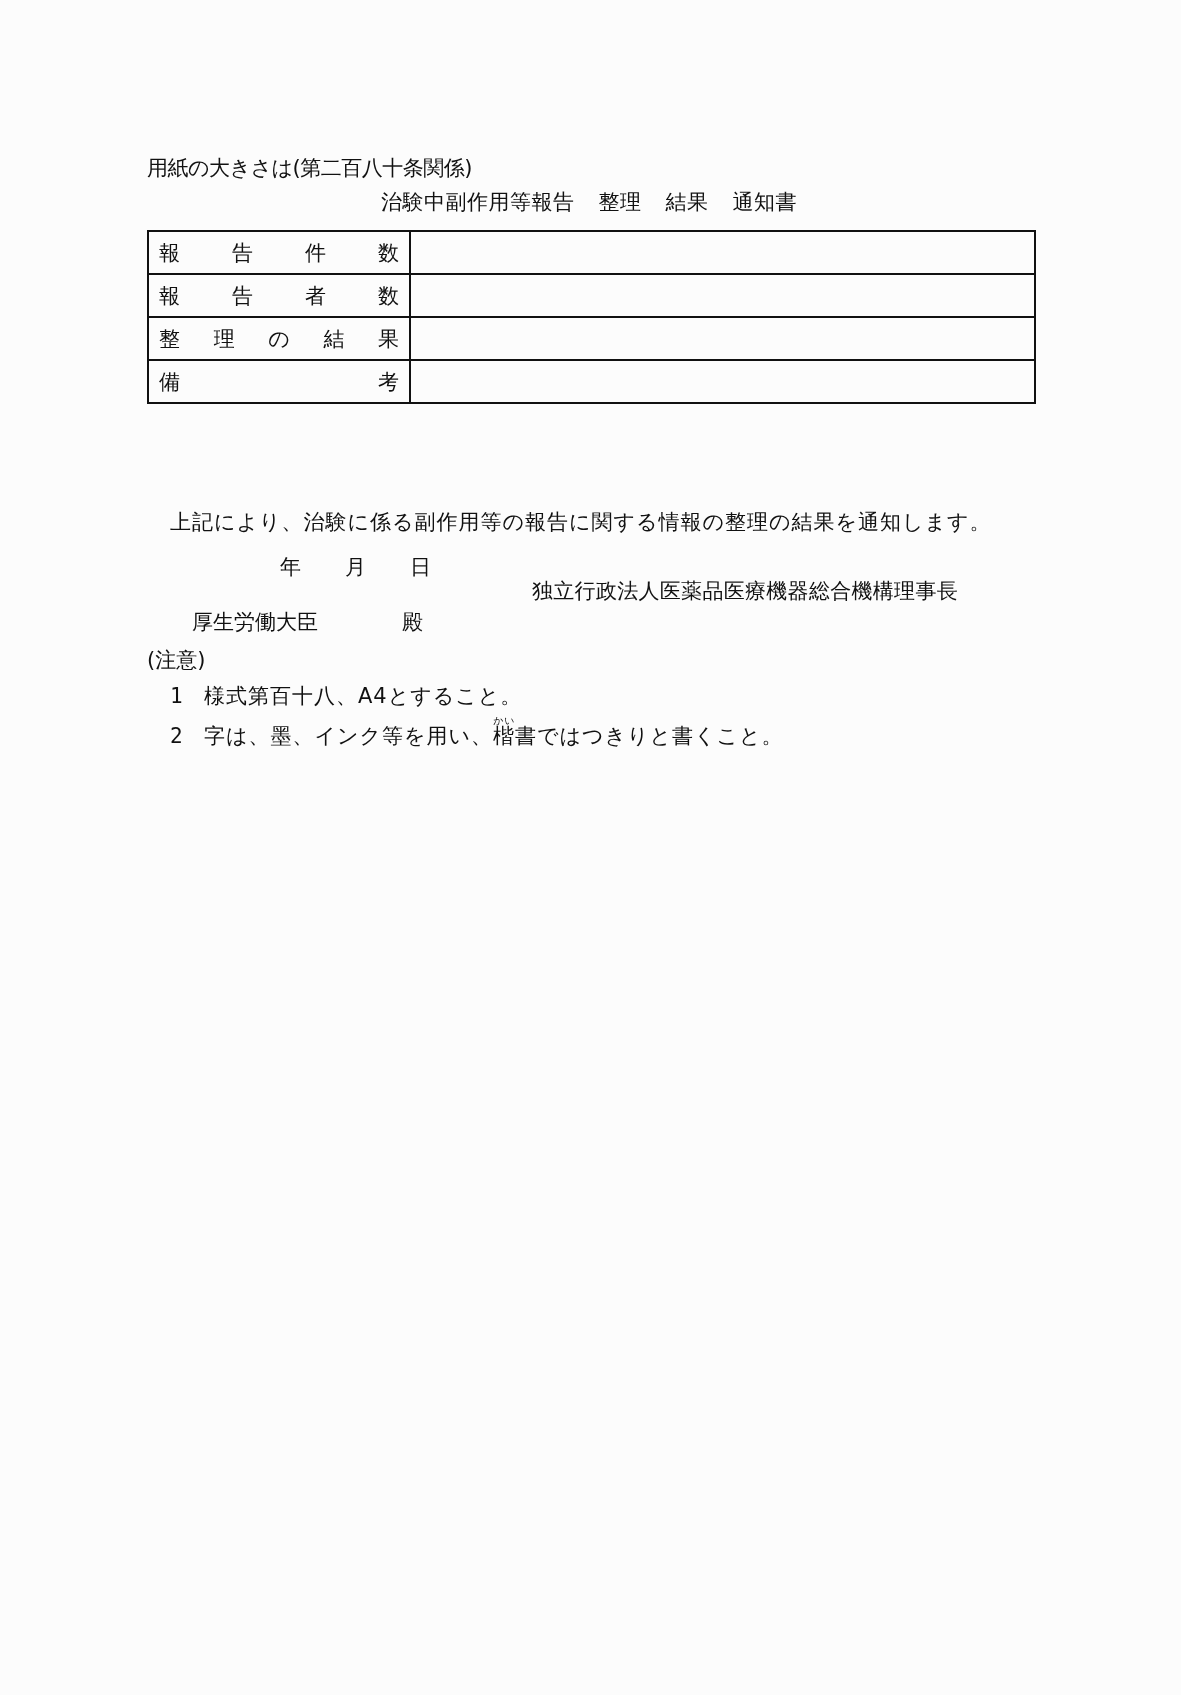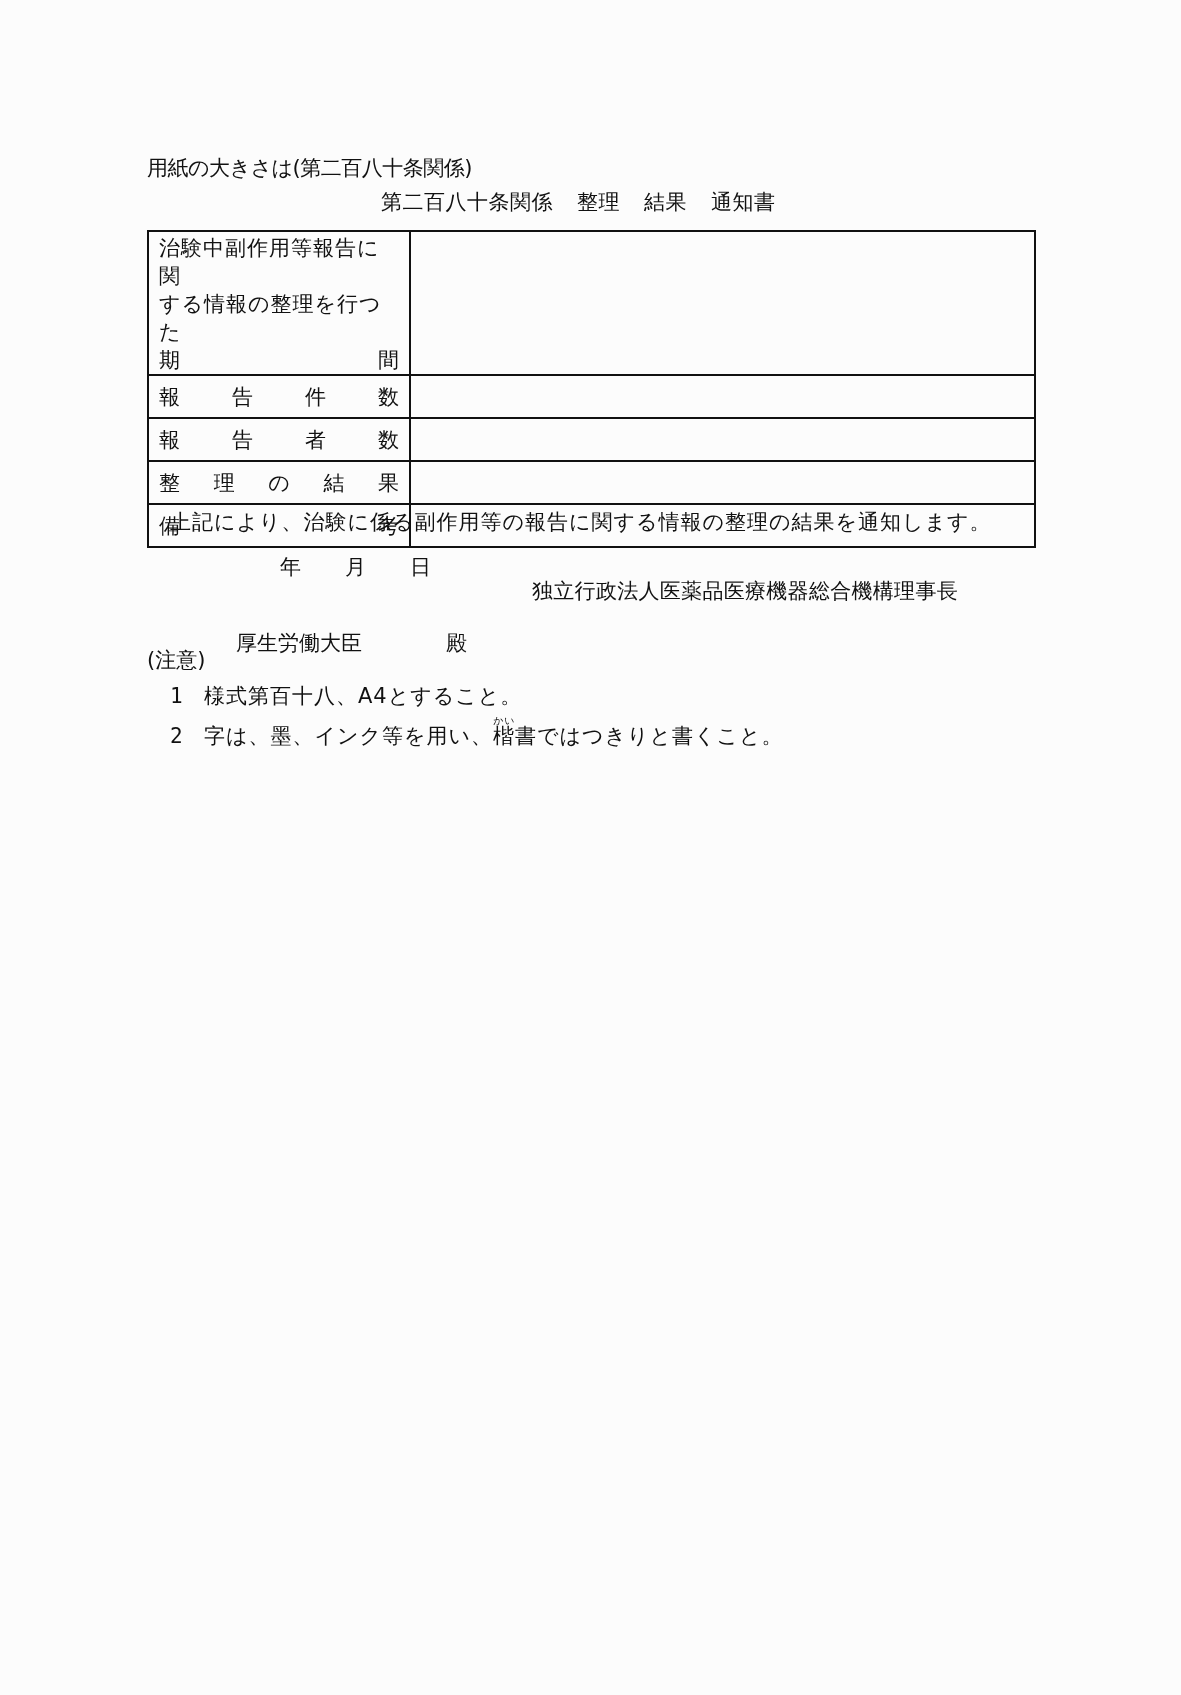--- a/index.html
+++ b/index.html
@@ -54,54 +54,41 @@
       justify-content: space-between;
       padding: 0 10px;
       font-size: 21px;
     }
 
     .notice-text { left: 170px; top: 508px; letter-spacing: 1px; }
     .date-line { left: 280px; top: 542px; margin-top: 11px; }
     .date-line span { display: inline-block; }
     .date-line .sp { width: 44px; }
     .issuer { left: 532px; top: 577px; letter-spacing: 0.3px; }
-    .addressee { left: 192px; top: 629px; margin-left: 44px; }
+    .addressee { left: 192px; top: 608px; }
     .addressee .sp { display: inline-block; width: 84px; }
     .notes-heading { left: 147px; top: 646px; }
     .note-item { left: 170px; letter-spacing: 1px; }
     .note-1 { top: 682px; }
     .note-2 { top: 716px; }
     .note-num { display: inline-block; width: 34px; font-family: "DejaVu Sans Mono", monospace; }
     ruby { ruby-position: over; }
     rt { font-size: 10px; letter-spacing: 0; font-family: Liberation Serif, serif; }
   </style>
 </head>
 <body>
 
 <div class="abs form-number">用紙の大きさは(第二百八十条関係)</div>
 
 <div class="abs doc-title">
-  <span>第二百八十条関係</span><span class="gap"></span><span>整理</span><span class="gap"></span><span>結果</span><span class="gap"></span><span>通知書</span>
+  <span>治験中副作用等報告</span><span class="gap"></span><span>整理</span><span class="gap"></span><span>結果</span><span class="gap"></span><span>通知書</span>
 </div>
 
 <table class="report">
   <tbody>
-      <tr class="row-tall">
-    <td class="label-cell">
-      <div class="label-multi">
-        <span class="line">治験中副作用等報告に関</span>
-        <span class="line">する情報の整理を行つた</span>
-        <span class="line-last">
-          <span>期</span>
-          <span>間</span>
-        </span>
-      </div>
-    </td>
-    <td class="value-cell"></td>
-  </tr>
   <tr class="row-normal">
     <td class="label-cell">
       <div class="label-spread">
         <span>報</span>
         <span>告</span>
         <span>件</span>
         <span>数</span>
       </div>
     </td>
     <td class="value-cell"></td>

